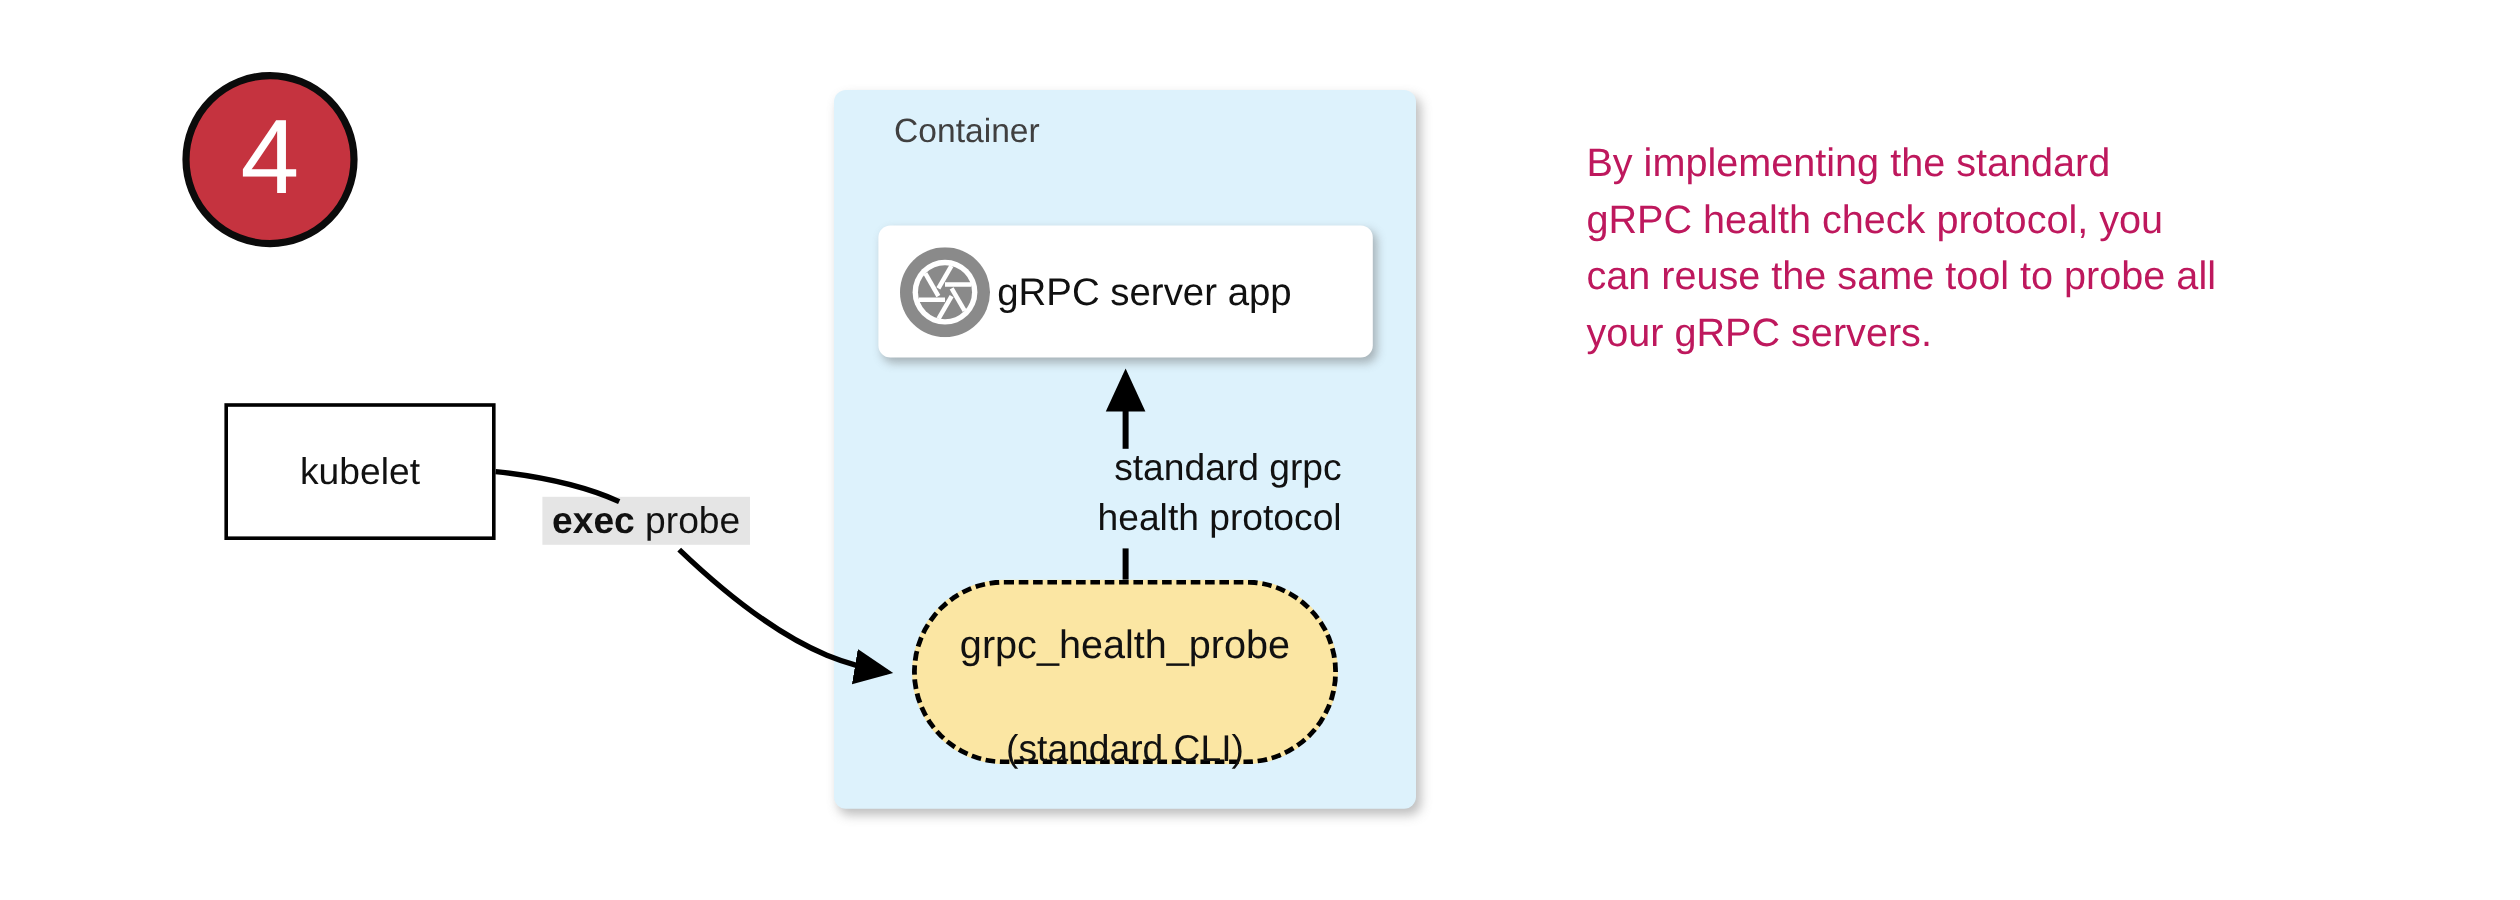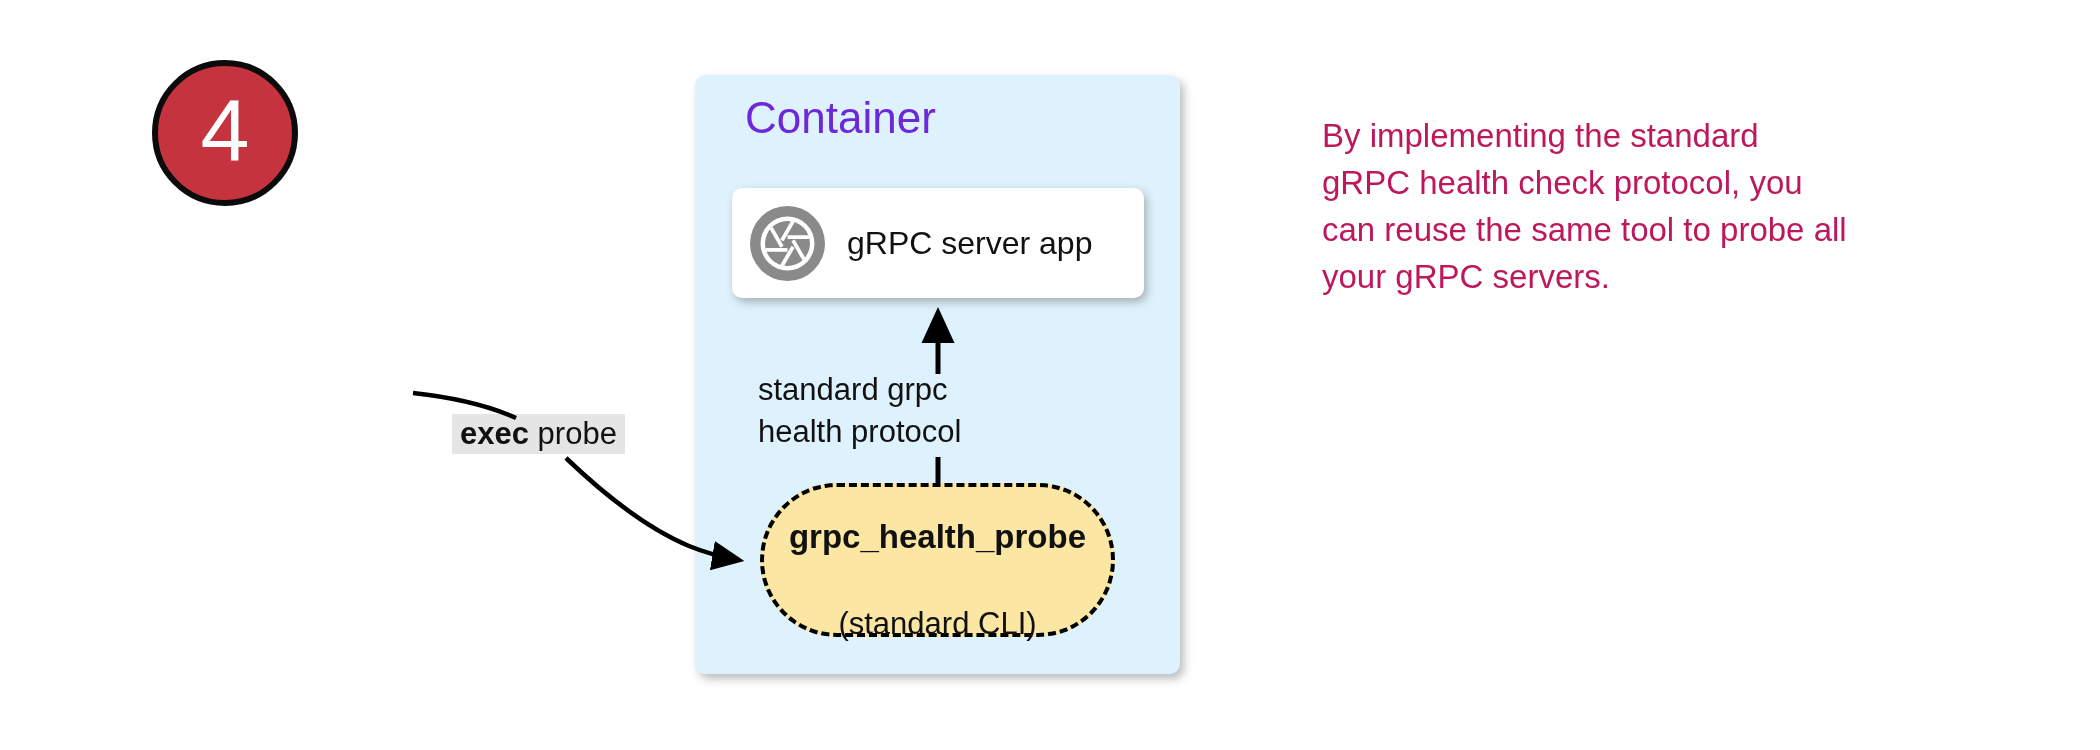--- a/index.html
+++ b/index.html
@@ -25,57 +25,60 @@
     position:absolute;left:452px;top:414px;background:#e5e5e5;padding:2px 8px;
     font-size:31px;white-space:pre;
   }
   .exec-label b{font-weight:bold;}
   
   .container-box{
     position:absolute;left:695px;top:75px;width:485px;height:599px;
     background:#DDF2FC;border-radius:10px;
     box-shadow:4px 5px 9px rgba(110,110,110,0.45);
   }
-  .container-title{position:absolute;left:50px;top:18px;font-size:44px;color:#6d28d9;}
+  .container-title{position:absolute;left:50px;top:18px;font-size:28px;color:#404040;}
   .server-box{
     position:absolute;left:37px;top:113px;width:412px;height:110px;
     background:#ffffff;border-radius:10px;
     box-shadow:3px 4px 8px rgba(100,100,100,0.45);
-    display:flex;align-items:center;gap:22px;padding-left:18px;box-sizing:border-box;
+    display:flex;align-items:center;gap:6px;padding-left:18px;box-sizing:border-box;
   }
   .server-box .label{font-size:32px;}
   .aperture{width:75px;height:75px;flex:0 0 auto;}
   .protocol-label{
-    position:absolute;left:63px;top:294px;width:360px;text-align:left;
+    position:absolute;left:63px;top:294px;width:360px;text-align:right;
     font-size:31px;line-height:42px;white-space:pre-line;
   }
   .probe-pill{
     position:absolute;left:65px;top:408px;width:355px;height:154px;box-sizing:border-box;
     background:#FBE6A3;border:4px dashed #000;border-radius:80px;
     display:flex;flex-direction:column;align-items:center;justify-content:center;gap:4px;
   }
-  .probe-pill .title{font-size:33px;font-weight:bold;margin-top:40px;}
+  .probe-pill .title{font-size:33px;font-weight:normal;margin-top:40px;}
   .probe-pill .subtitle{font-size:31px;margin-top:46px;}
   
   .annotation{
     position:absolute;left:1322px;top:112px;width:600px;
     font-size:33px;line-height:47px;white-space:pre-line;color:#be185d;
   }
   
   .arrows{position:absolute;left:0;top:0;pointer-events:none;}
 </style>
 </head>
 <body>
 
 <div class="canvas">
 
   <div class="step-badge">
     <span>4</span>
   </div>
 
+  <div class="kubelet-box">
+    <span>kubelet</span>
+  </div>
 
   <div class="exec-label"><b>exec</b><span> probe</span></div>
 
   <div class="container-box">
     <div class="container-title">Container</div>
 
     <div class="server-box">
       <svg class="aperture" viewBox="0 0 100 100" aria-hidden="true">
         <circle cx="50" cy="50" r="50" fill="#8A8A8A"></circle>
         <circle cx="50" cy="50" r="36" fill="#ffffff"></circle>

